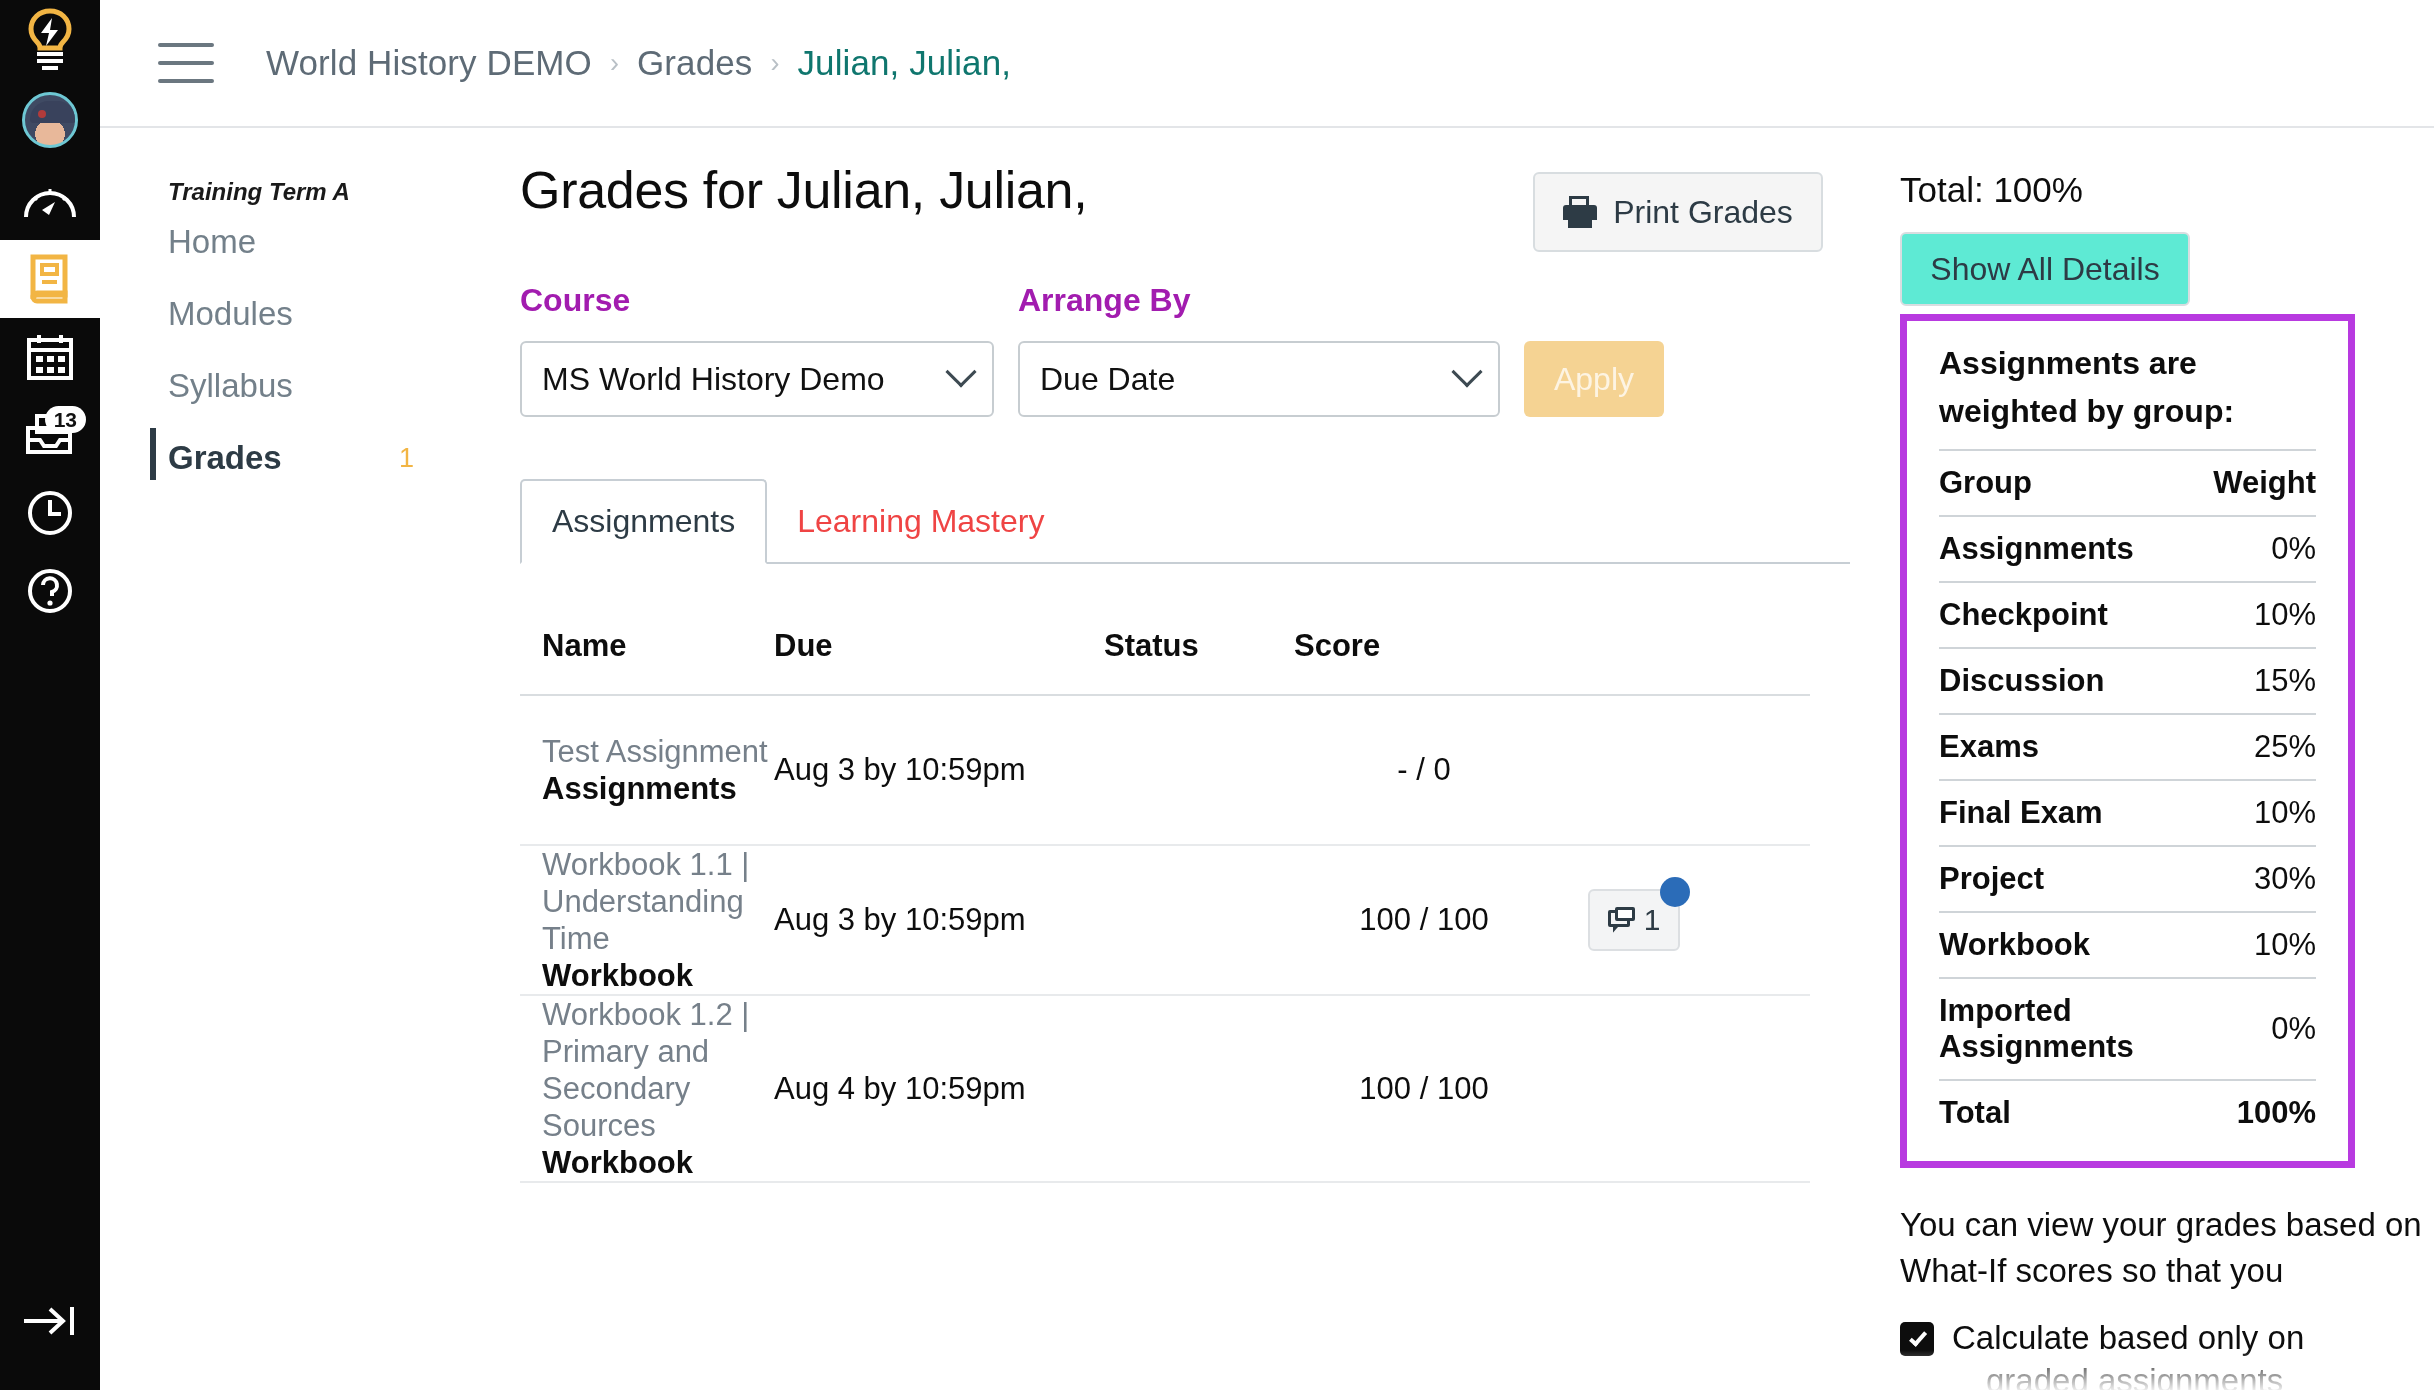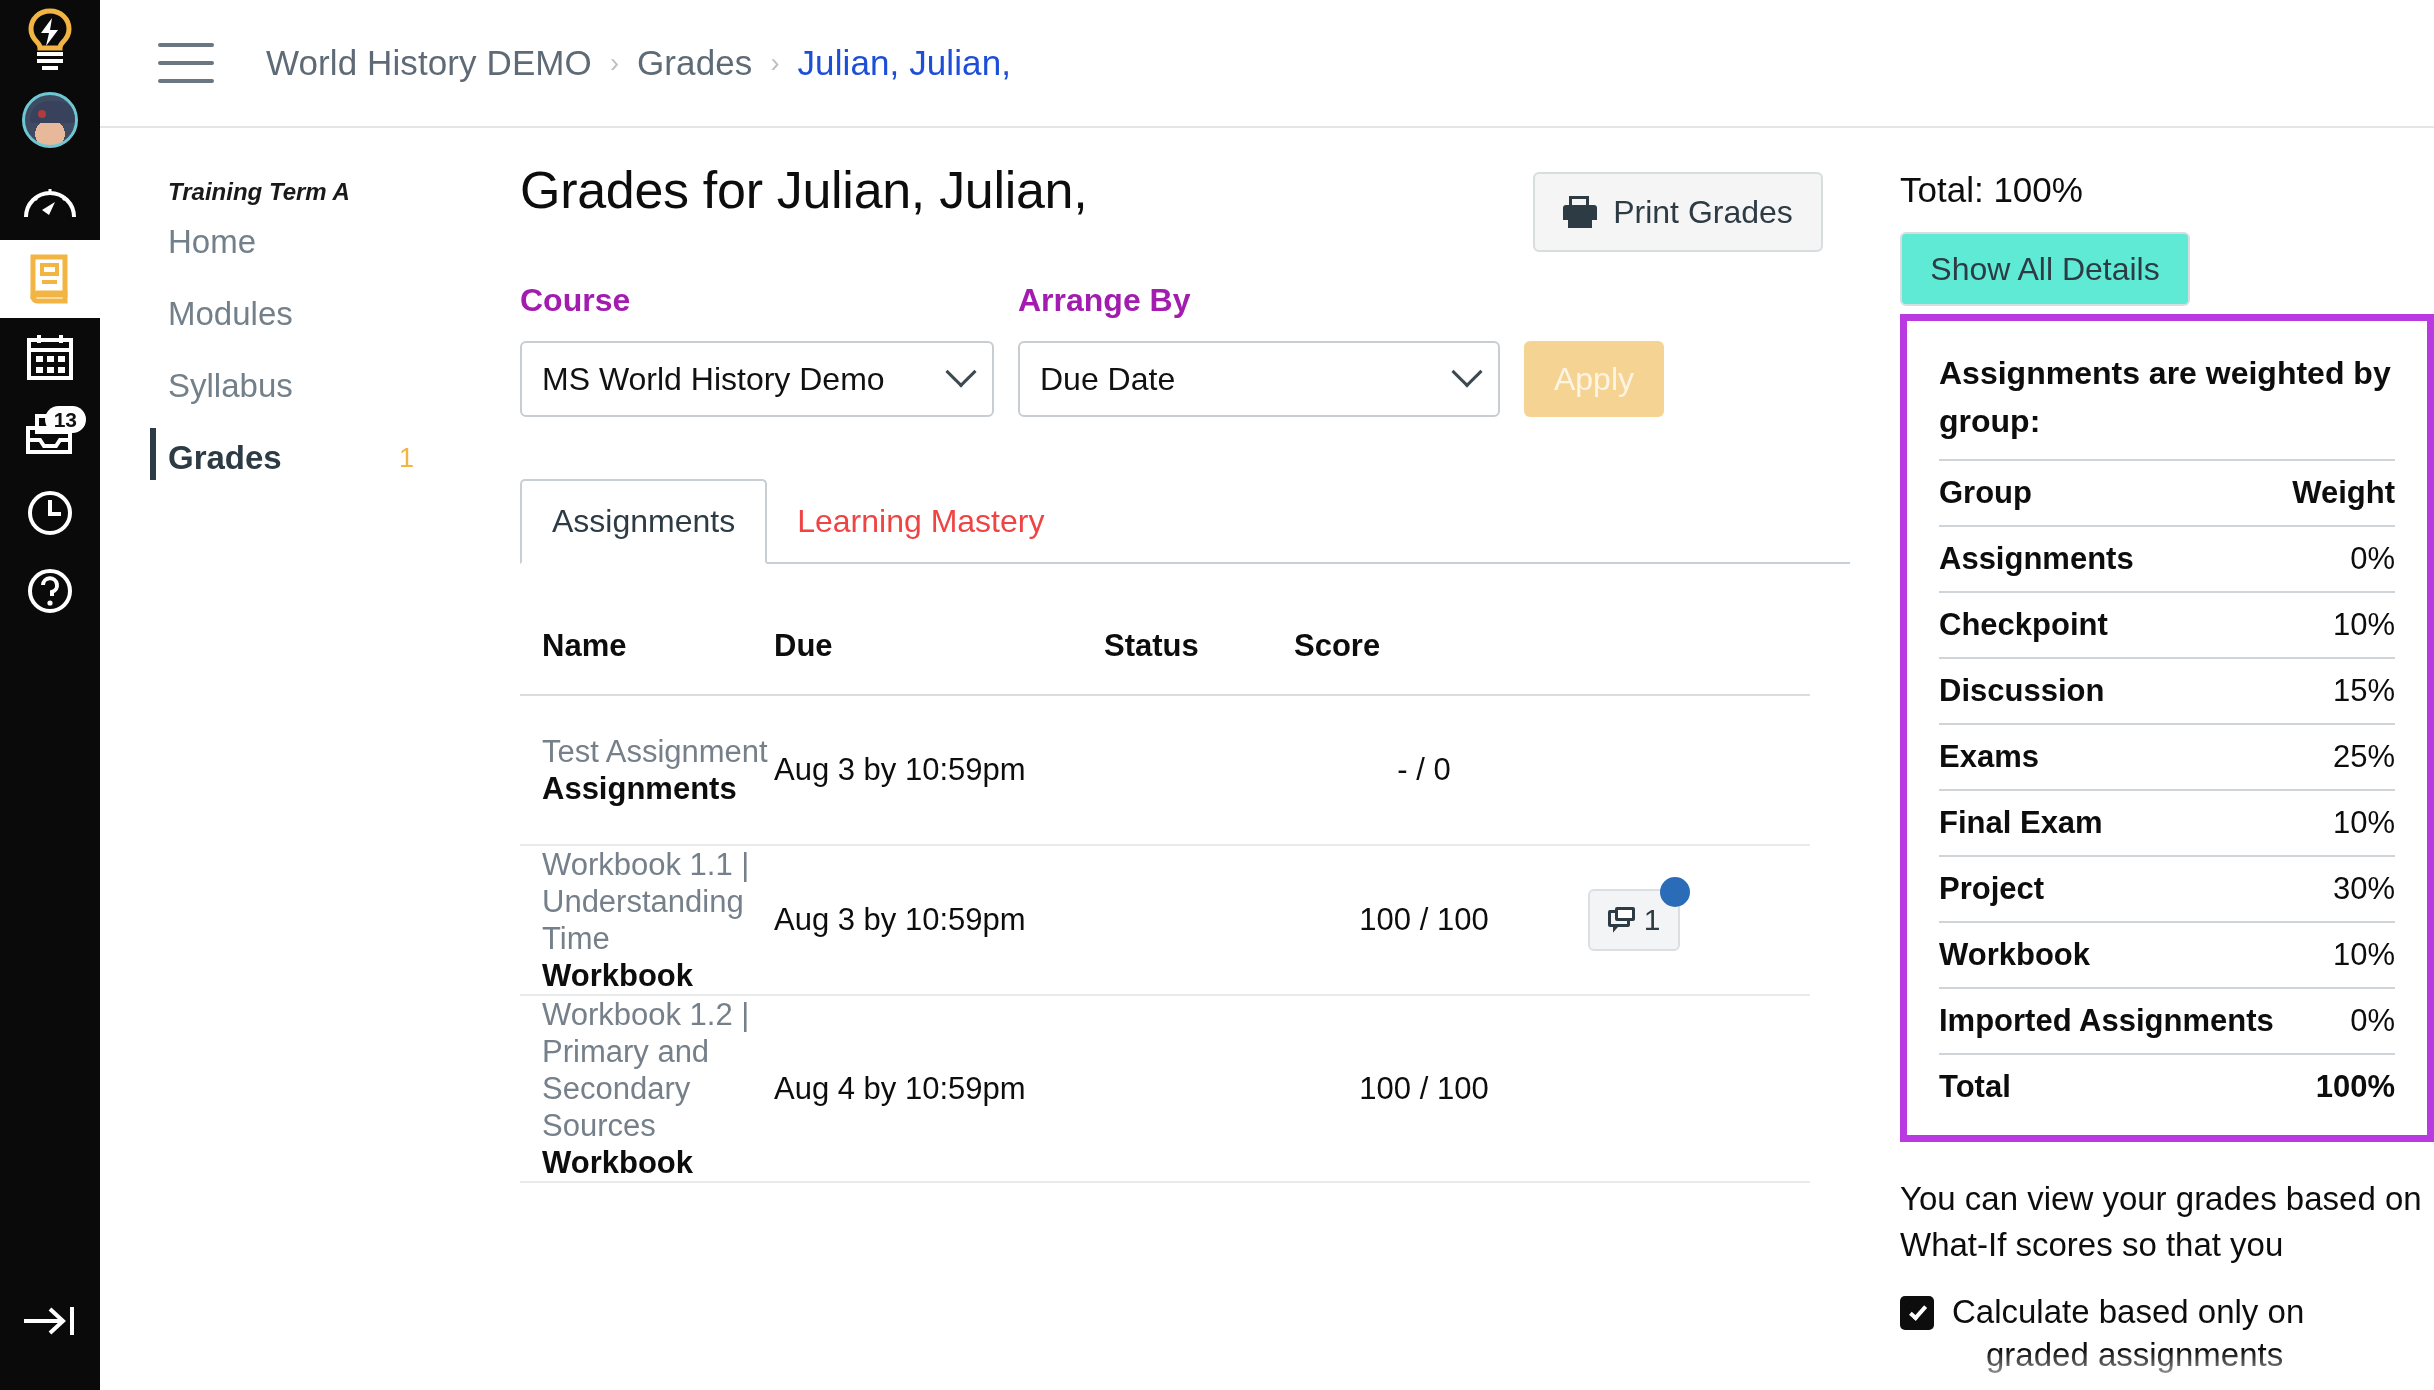--- a/index.html
+++ b/index.html
@@ -61,21 +61,21 @@
     margin-left: 58px; width: 56px; height: 40px;
     display: flex; flex-direction: column; justify-content: space-between;
   }
   #hamburger span { display: block; height: 4px; background: #6b7780; border-radius: 2px; }
   #breadcrumb {
     margin-left: 52px;
     display: flex; align-items: center; gap: 18px;
     font-size: 35px; color: #5e6b76; letter-spacing: 0.1px;
   }
   #breadcrumb .crumb-sep { color: #b9c0c6; font-size: 27px; }
-  #breadcrumb .crumb-current { color: #1d4ed8; }
+  #breadcrumb .crumb-current { color: #0f766e; }
 
   
   #course-nav {
     position: absolute; left: 100px; top: 130px;
     width: 400px;
   }
   #term-label {
     margin: 48px 0 0 68px;
     font-style: italic; font-size: 24px; color: #1a1a1a; font-weight: 600;
   }
@@ -182,23 +182,23 @@
     position: absolute; left: 1900px; top: 170px; width: 534px;
   }
   #total-line { font-size: 35px; color: #0d0d0d; }
   #show-details-btn {
     margin-top: 22px; width: 290px; height: 74px;
     background: #5eead4; border: 2px solid #d8dde0; border-radius: 6px;
     display: flex; align-items: center; justify-content: center;
     font-size: 32px; color: #2d3b45;
   }
   #weights-box {
-    margin-top: 8px; width: 534px;
+    margin-top: 8px; width: 455px;
     border: 7px solid #b83ae0; background: #fff;
-    padding: 28px 32px 16px 32px;
+    padding: 18px 32px 16px 32px;
   }
   #weights-title {
     font-size: 32px; font-weight: 700; color: #0d0d0d; line-height: 48px;
     padding-bottom: 14px; border-bottom: 2px solid #cfd4d8;
   }
   .w-row {
     display: flex; align-items: center; justify-content: space-between;
     padding: 14px 0; font-size: 31px; border-bottom: 2px solid #cfd4d8;
   }
   .w-row.header .w-name, .w-row.header .w-val { font-weight: 700; color: #0d0d0d; }

